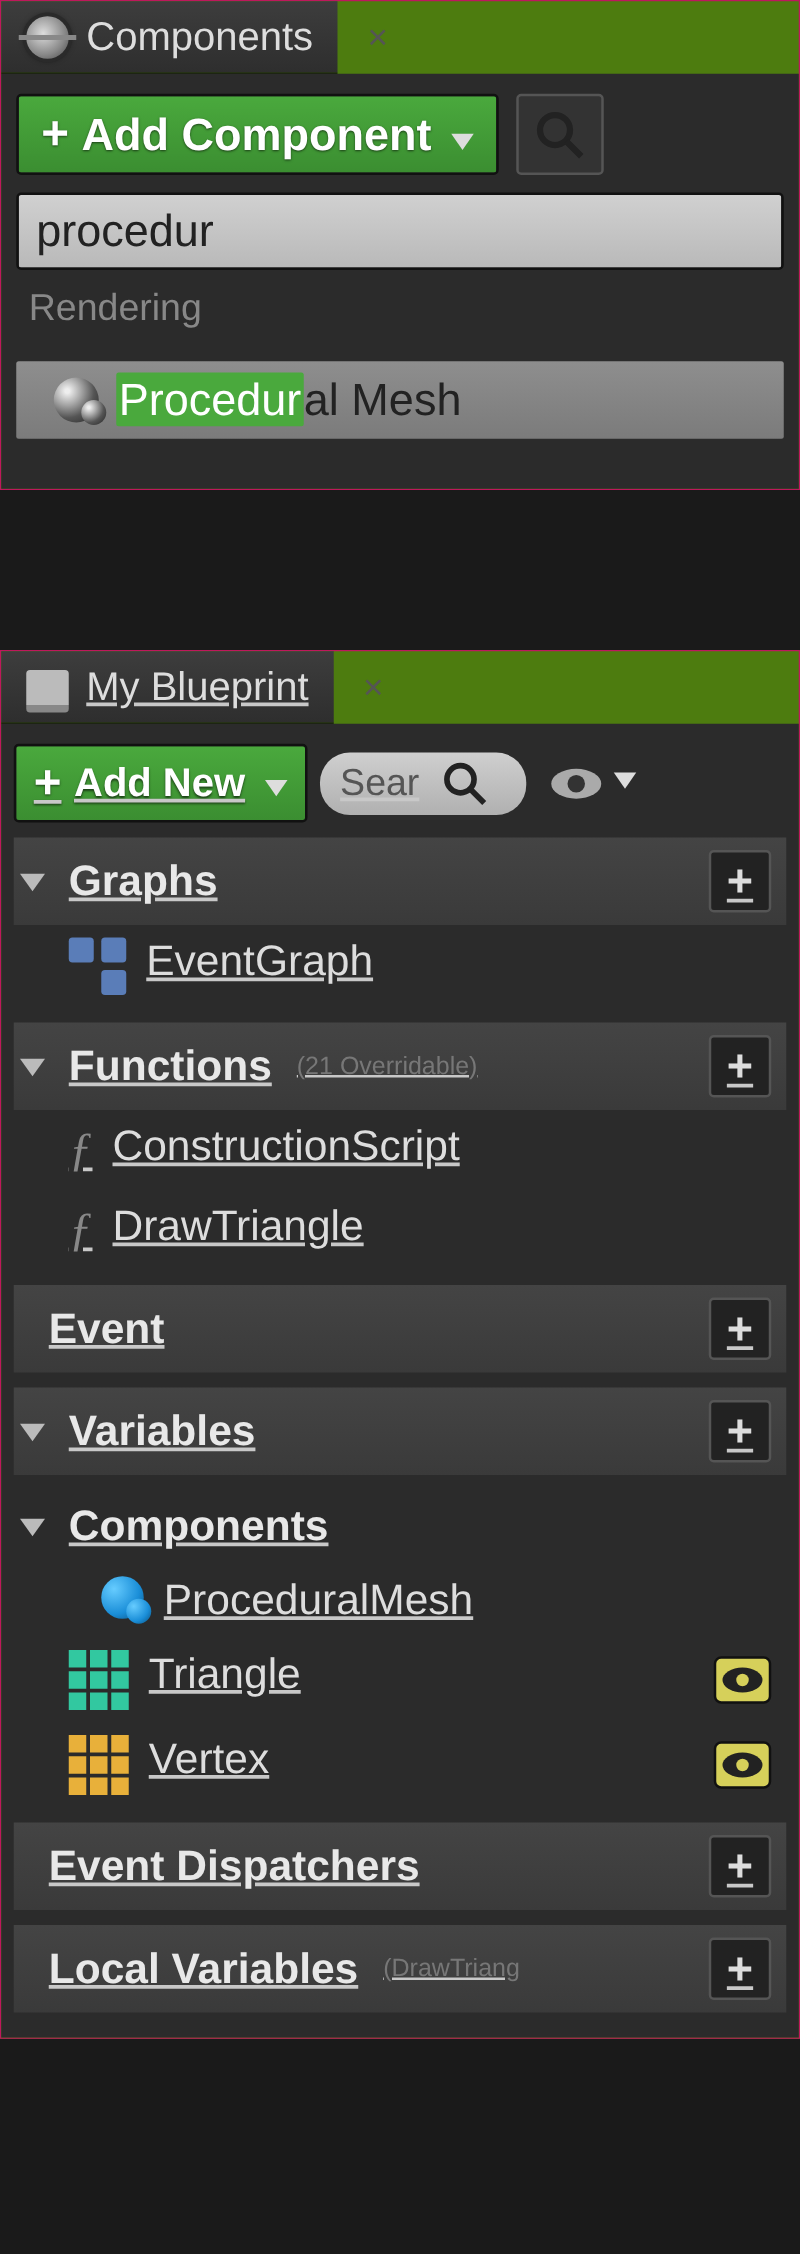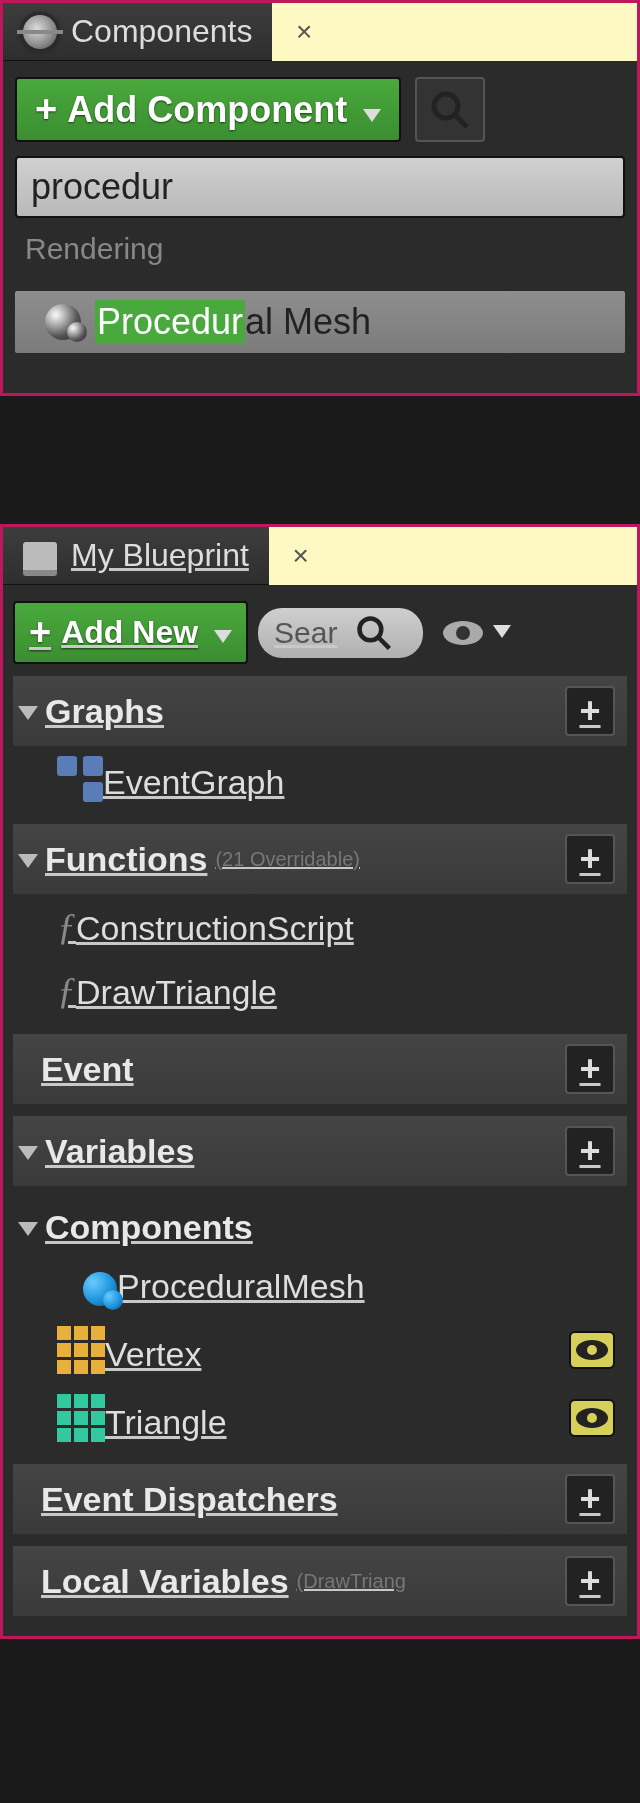--- a/index.html
+++ b/index.html
@@ -1,21 +1,21 @@
 <!DOCTYPE html>
 <html><head>
 <meta charset="utf-8">
 <style>
   * { box-sizing: border-box; margin: 0; padding: 0; }
   html, body { background: #1a1a1a; font-family: "Segoe UI", Arial, sans-serif; color: #c8c8c8; width: 640px; }
   body { height: 1803px; }
 
   .panel {
-    background: #fef9c3;
-    border: 3px solid #be185d;
+    background: #4d7c0f;
+    border: 1px solid #be185d;
   }
 
   .panel-header-tab {
     display: flex;
     align-items: center;
     gap: 14px;
     background: linear-gradient(to bottom, #3d3d3d, #2e2e2e);
     padding: 10px 20px;
     border-bottom: 1px solid #111;
     font-size: 32px;
@@ -146,21 +146,21 @@
     display:flex;
     align-items:center;
     justify-content: space-between;
     background: linear-gradient(to bottom, #444, #3a3a3a);
     padding: 10px 12px 10px 8px;
     margin-top: 12px;
     font-size: 34px;
     font-weight: bold;
     color: #e8e8e8;
   }
-  .cat-row .left { display:flex; align-items:center; gap:8px; }
+  .cat-row .left { display:flex; align-items:center; gap:20px; }
   .cat-row .tri::before {
     content:"";
     display:inline-block;
     border-style: solid;
     border-width: 10px 0 10px 14px;
     border-color: transparent transparent transparent #bbb;
     transform: rotate(90deg);
     transform-origin: center;
     margin-right: 2px;
   }
@@ -174,21 +174,21 @@
     font-size: 36px; font-weight:bold; color:#ddd;
     border-radius:4px;
   }
 
   .item-row {
     display:flex; align-items:center; gap:14px;
     font-size:34px; color:#ddd;
     padding: 10px 12px 10px 44px;
     justify-content: space-between;
   }
-  .item-row .left { display:flex; align-items:flex-end; }
+  .item-row .left { display:flex; align-items:flex-start; gap:16px; }
 
   .grid-ico {
     display:grid;
     grid-template-columns: repeat(3, 14px);
     grid-template-rows: repeat(3, 14px);
     gap: 3px;
   }
   .grid-ico span { width:14px; height:14px; }
   .grid-y span { background:#e8b03a; }
   .grid-t span { background:#32c8a0; }
@@ -394,54 +394,54 @@
         </div>
     </div>
     <div class="item-row" style="padding-left:70px;">
       <div class="left">
         <span class="comp-ico"></span>
         <span>ProceduralMesh</span>
       </div>
     </div>
     <div class="item-row">
       <div class="left">
-        <span class="grid-ico grid-y">
+        <span class="grid-ico grid-t">
             <span></span>
             <span></span>
             <span></span>
             <span></span>
             <span></span>
             <span></span>
             <span></span>
             <span></span>
             <span></span>
           </span>
-        <span>Vertex</span>
+        <span>Triangle</span>
       </div>
       <div class="eye-ico">
         <svg width="36" height="24" viewBox="0 0 36 24">
             <ellipse cx="18" cy="12" rx="16" ry="10" fill="#222"></ellipse>
             <circle cx="18" cy="12" r="5" fill="#d6d05a"></circle>
           </svg>
       </div>
     </div>
     <div class="item-row">
       <div class="left">
-        <span class="grid-ico grid-t">
+        <span class="grid-ico grid-y">
             <span></span>
             <span></span>
             <span></span>
             <span></span>
             <span></span>
             <span></span>
             <span></span>
             <span></span>
             <span></span>
           </span>
-        <span>Triangle</span>
+        <span>Vertex</span>
       </div>
       <div class="eye-ico">
         <svg width="36" height="24" viewBox="0 0 36 24">
             <ellipse cx="18" cy="12" rx="16" ry="10" fill="#222"></ellipse>
             <circle cx="18" cy="12" r="5" fill="#d6d05a"></circle>
           </svg>
       </div>
     </div>
 
     <div class="cat-row">

